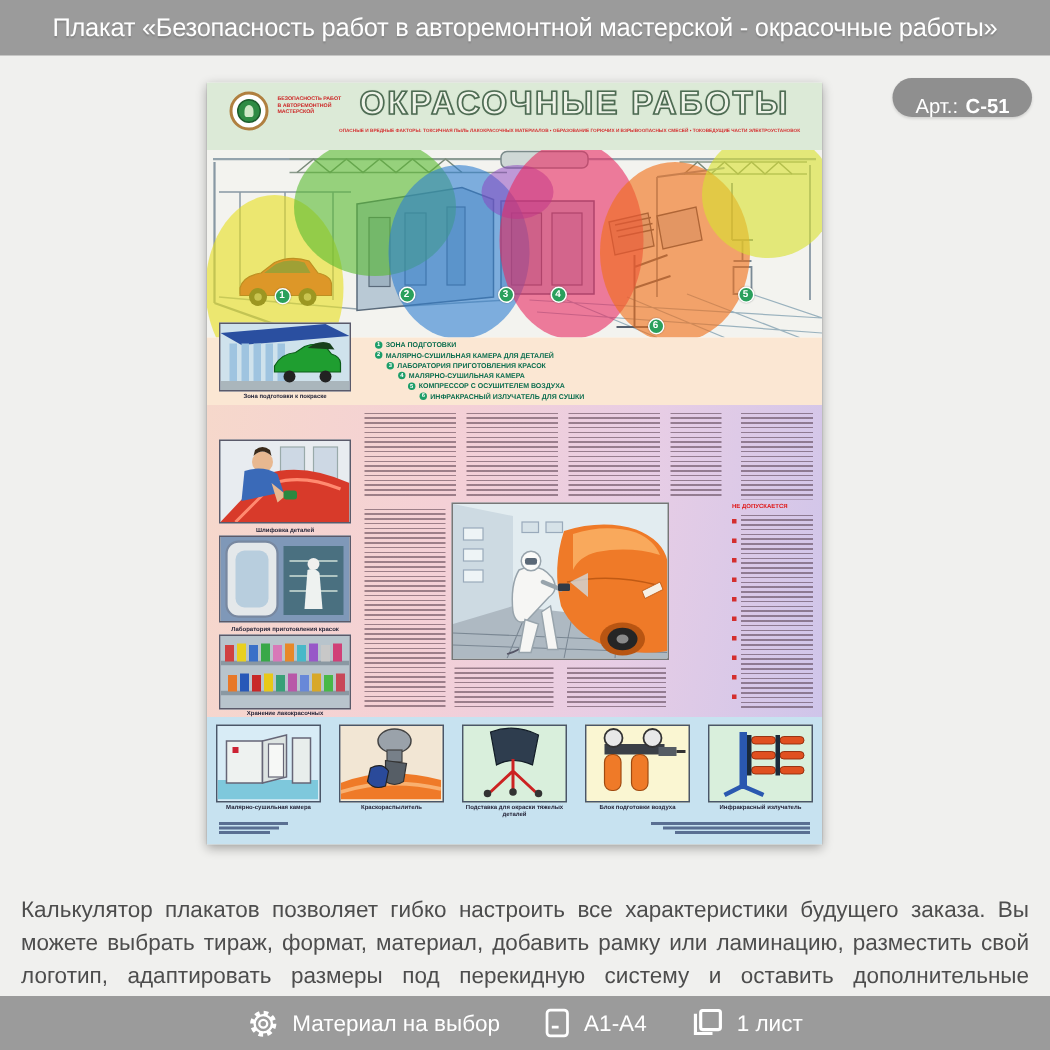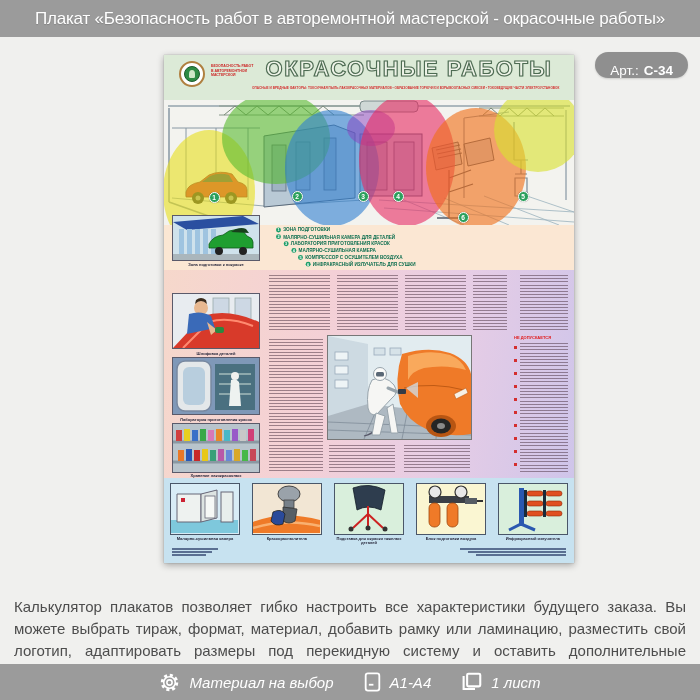--- a/index.html
+++ b/index.html
@@ -2,28 +2,28 @@
 <html><head>
 <meta charset="utf-8">
 <style>
   html,body{margin:0;padding:0;}
   body{width:700px;height:700px;background:#f0f0ee;font-family:"Liberation Sans",sans-serif;position:relative;overflow:hidden;}
   .abs{position:absolute;}
   
   .topbar{left:0;top:0;width:700px;height:37px;background:#9b9b9b;display:flex;align-items:center;justify-content:center;}
   .topbar-title{color:#fff;font-size:17px;letter-spacing:-0.2px;text-shadow:0 1px 1px rgba(0,0,0,.15);}
   .bottombar{left:0;top:664px;width:700px;height:36px;background:#9b9b9b;display:flex;align-items:center;justify-content:center;gap:30px;}
-  .foot-group{display:flex;align-items:center;gap:9px;color:#fff;font-size:15px;font-style:italic;}
+  .foot-group{display:flex;align-items:center;gap:9px;color:#fff;font-size:15px;}
   
   .badge{right:12px;top:52px;height:26px;background:#8f8f8f;border-radius:13px;display:flex;align-items:flex-end;padding:0 15px;color:#fff;font-size:13.5px;gap:5px;box-shadow:0 1px 2px rgba(0,0,0,.15);}
   .badge b{font-weight:bold;}
   
   .descr{left:14px;top:581px;width:672px;font-size:15px;line-height:1.47;color:#4d4d4d;text-align:justify;}
   
-  .poster{left:164px;top:55px;width:410px;height:508px;background:#fdfdfb;box-shadow:0 2px 7px rgba(0,0,0,.33),0 0 1px rgba(0,0,0,.3);overflow:hidden;}
+  .poster{left:138px;top:55px;width:410px;height:508px;background:#fdfdfb;box-shadow:0 2px 7px rgba(0,0,0,.33),0 0 1px rgba(0,0,0,.3);overflow:hidden;}
   .p-head{left:0;top:0;width:410px;height:45px;background:#dcead7;}
   .logo{left:15px;top:6px;width:26px;height:26px;border-radius:50%;background:#fff;border:2px solid #b08040;box-sizing:border-box;display:flex;align-items:center;justify-content:center;}
   .logo-core{width:16px;height:16px;border-radius:50%;background:#2e8b44;border:1.5px solid #1c5c2c;box-sizing:border-box;position:relative;}
   .logo-core:after{content:"";position:absolute;left:4px;top:3px;width:6px;height:8px;background:#cfe8c8;border-radius:50% 50% 20% 20%;}
   .brand{left:47px;top:9px;width:160px;font-size:7px;line-height:1.25;font-weight:bold;color:#cc2424;transform:scale(.5);transform-origin:left top;}
   .p-title{left:85px;top:1px;width:320px;text-align:center;font-size:22px;font-weight:bold;letter-spacing:1.5px;color:#eef3e8;-webkit-text-stroke:1.1px #4d6b52;text-shadow:0 0 1px #4d6b52;}
   .p-sub{left:88px;top:31px;width:700px;font-size:7px;font-weight:bold;color:#d43030;transform:scale(.45);transform-origin:left top;white-space:nowrap;}
   .p-illo{left:0;top:45px;width:410px;height:125px;background:#f3f3ef;}
   
   .marker{width:11px;height:11px;border-radius:50%;background:#2aa05c;border:1px solid #fff;box-sizing:border-box;display:flex;align-items:center;justify-content:center;box-shadow:0 0 1px rgba(0,0,0,.4);}
@@ -48,21 +48,21 @@
 </style>
 </head>
 <body>
 
 <div class="abs topbar">
   <div class="topbar-title">Плакат «Безопасность работ в авторемонтной мастерской - окрасочные работы»</div>
 </div>
 
 <div class="abs badge">
   <span>Арт.:</span>
-  <b>С-34</b>
+  <b>С-51</b>
 </div>
 
 <div class="abs poster">
 
   <div class="abs p-head"></div>
   <div class="abs logo">
       <div class="logo-core"></div>
     </div>
   <div class="abs brand">
     <div>БЕЗОПАСНОСТЬ РАБОТ</div>

